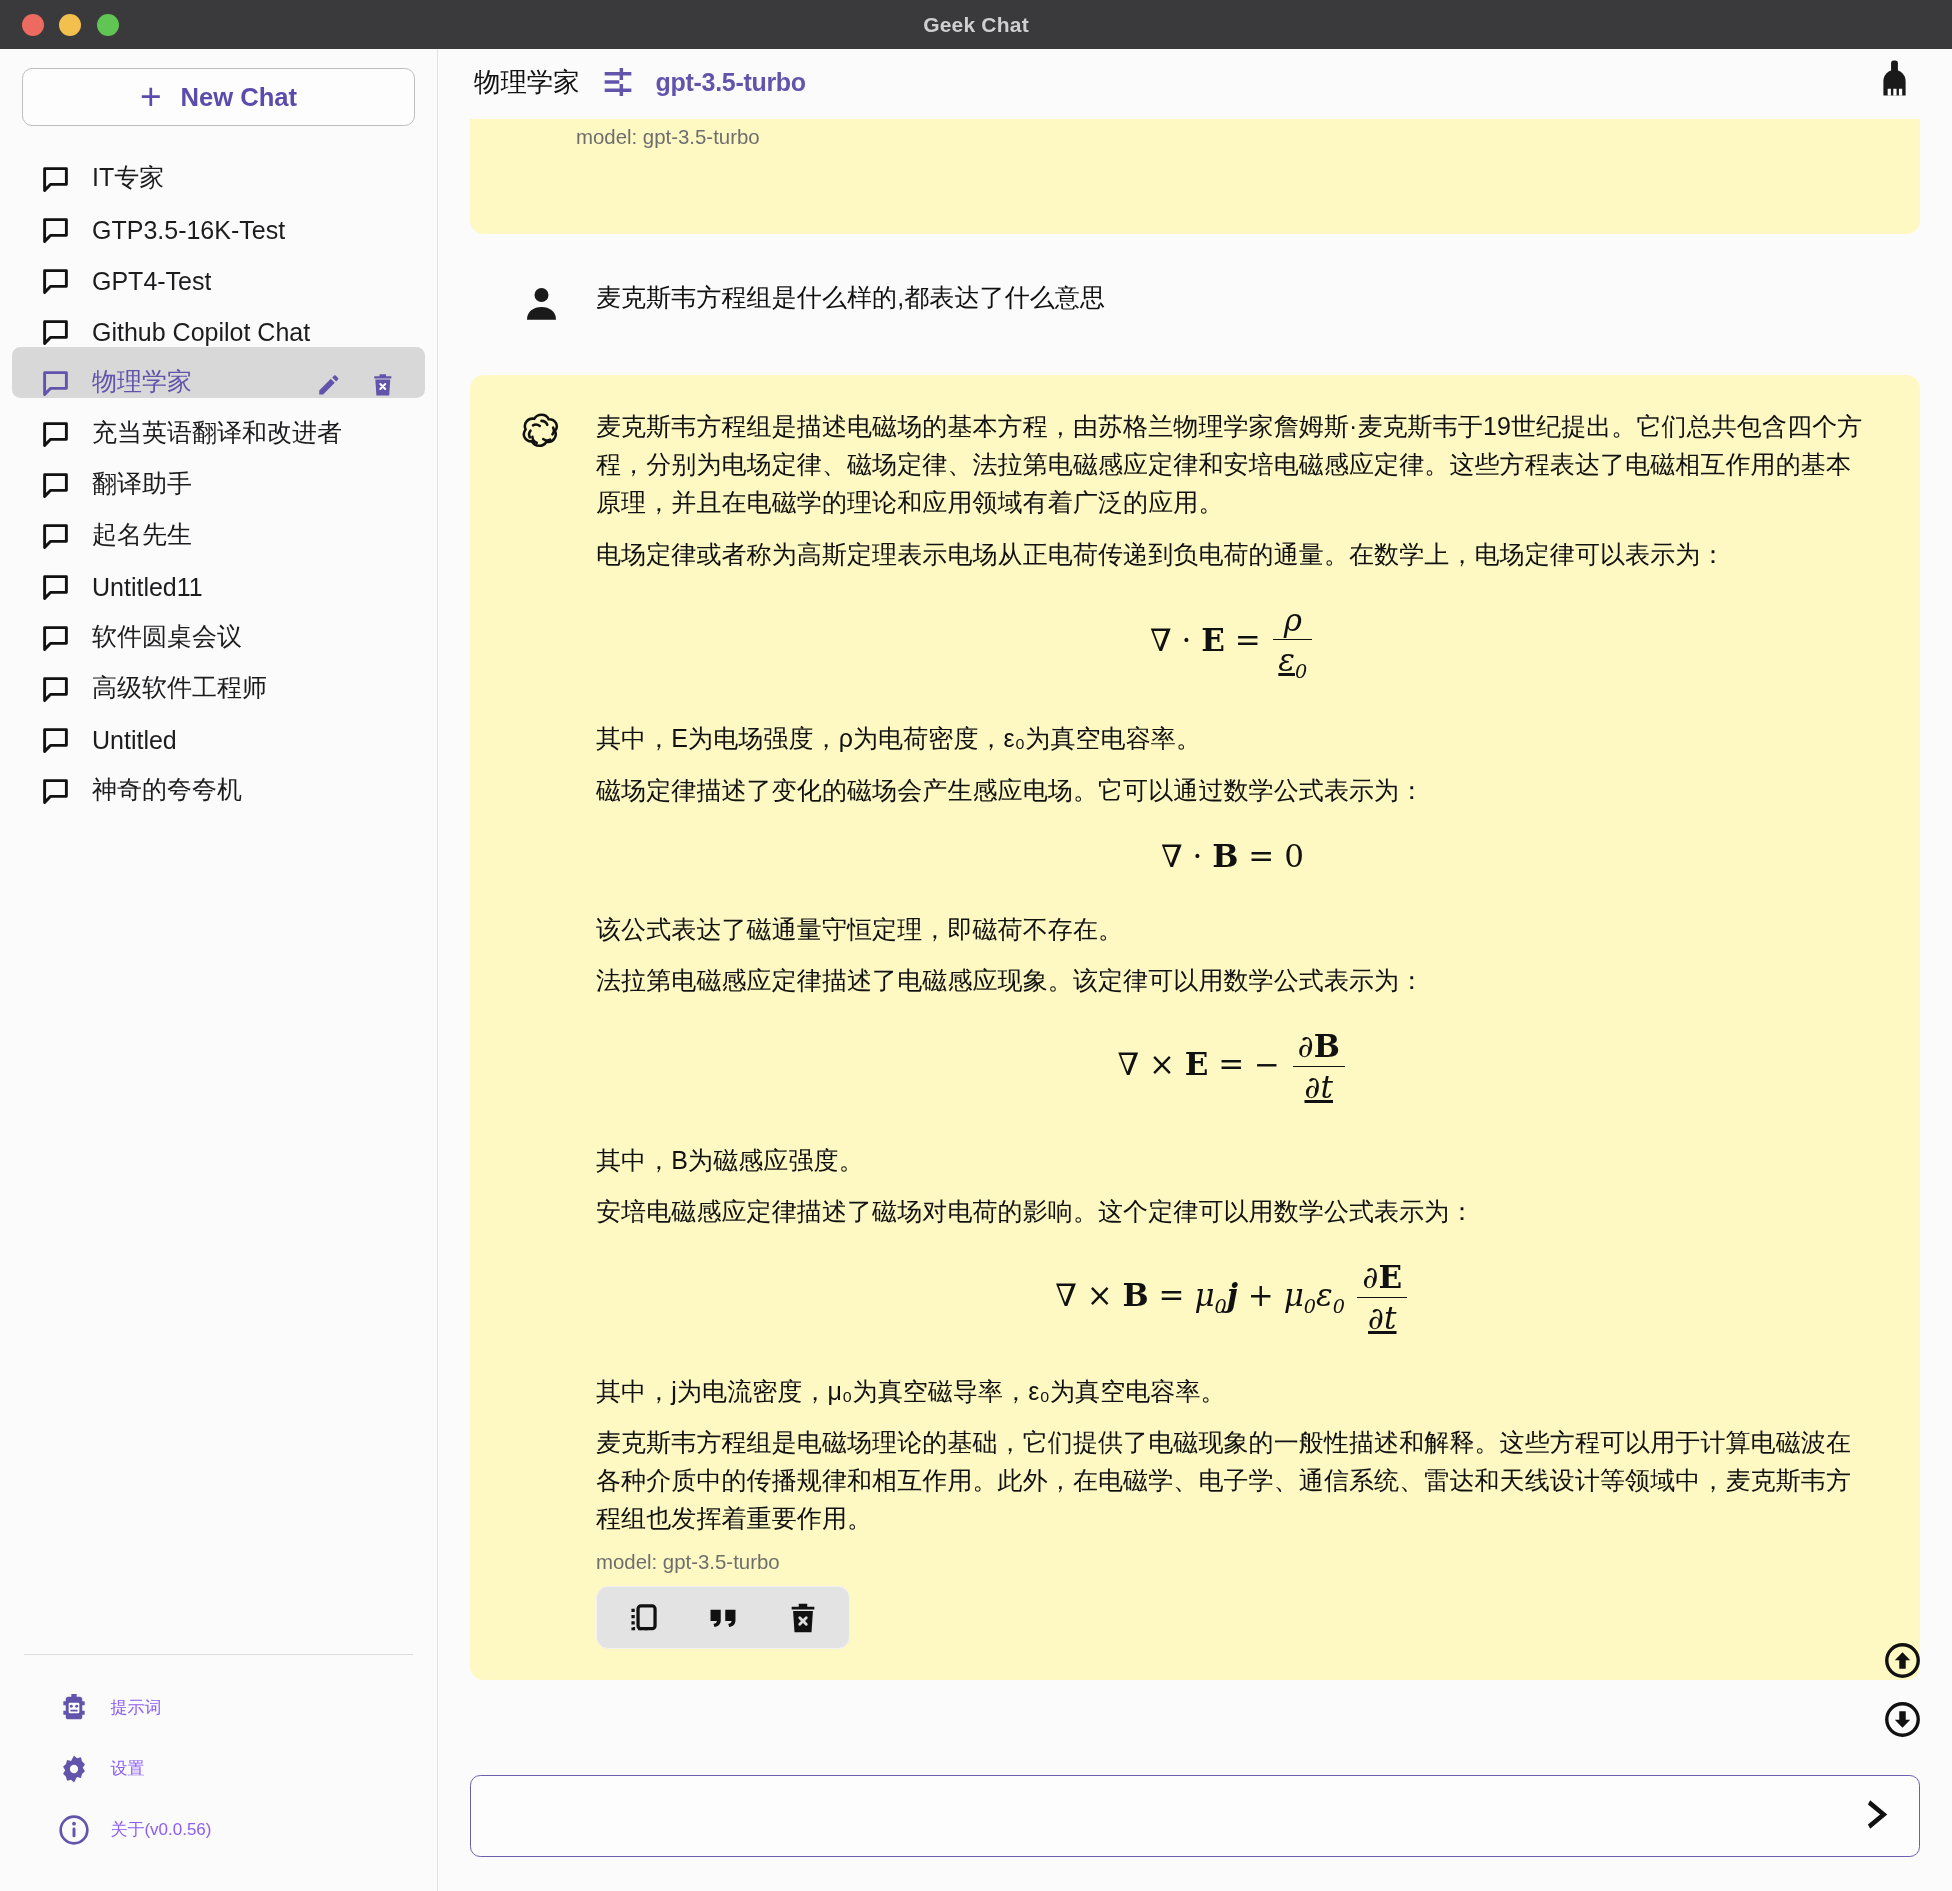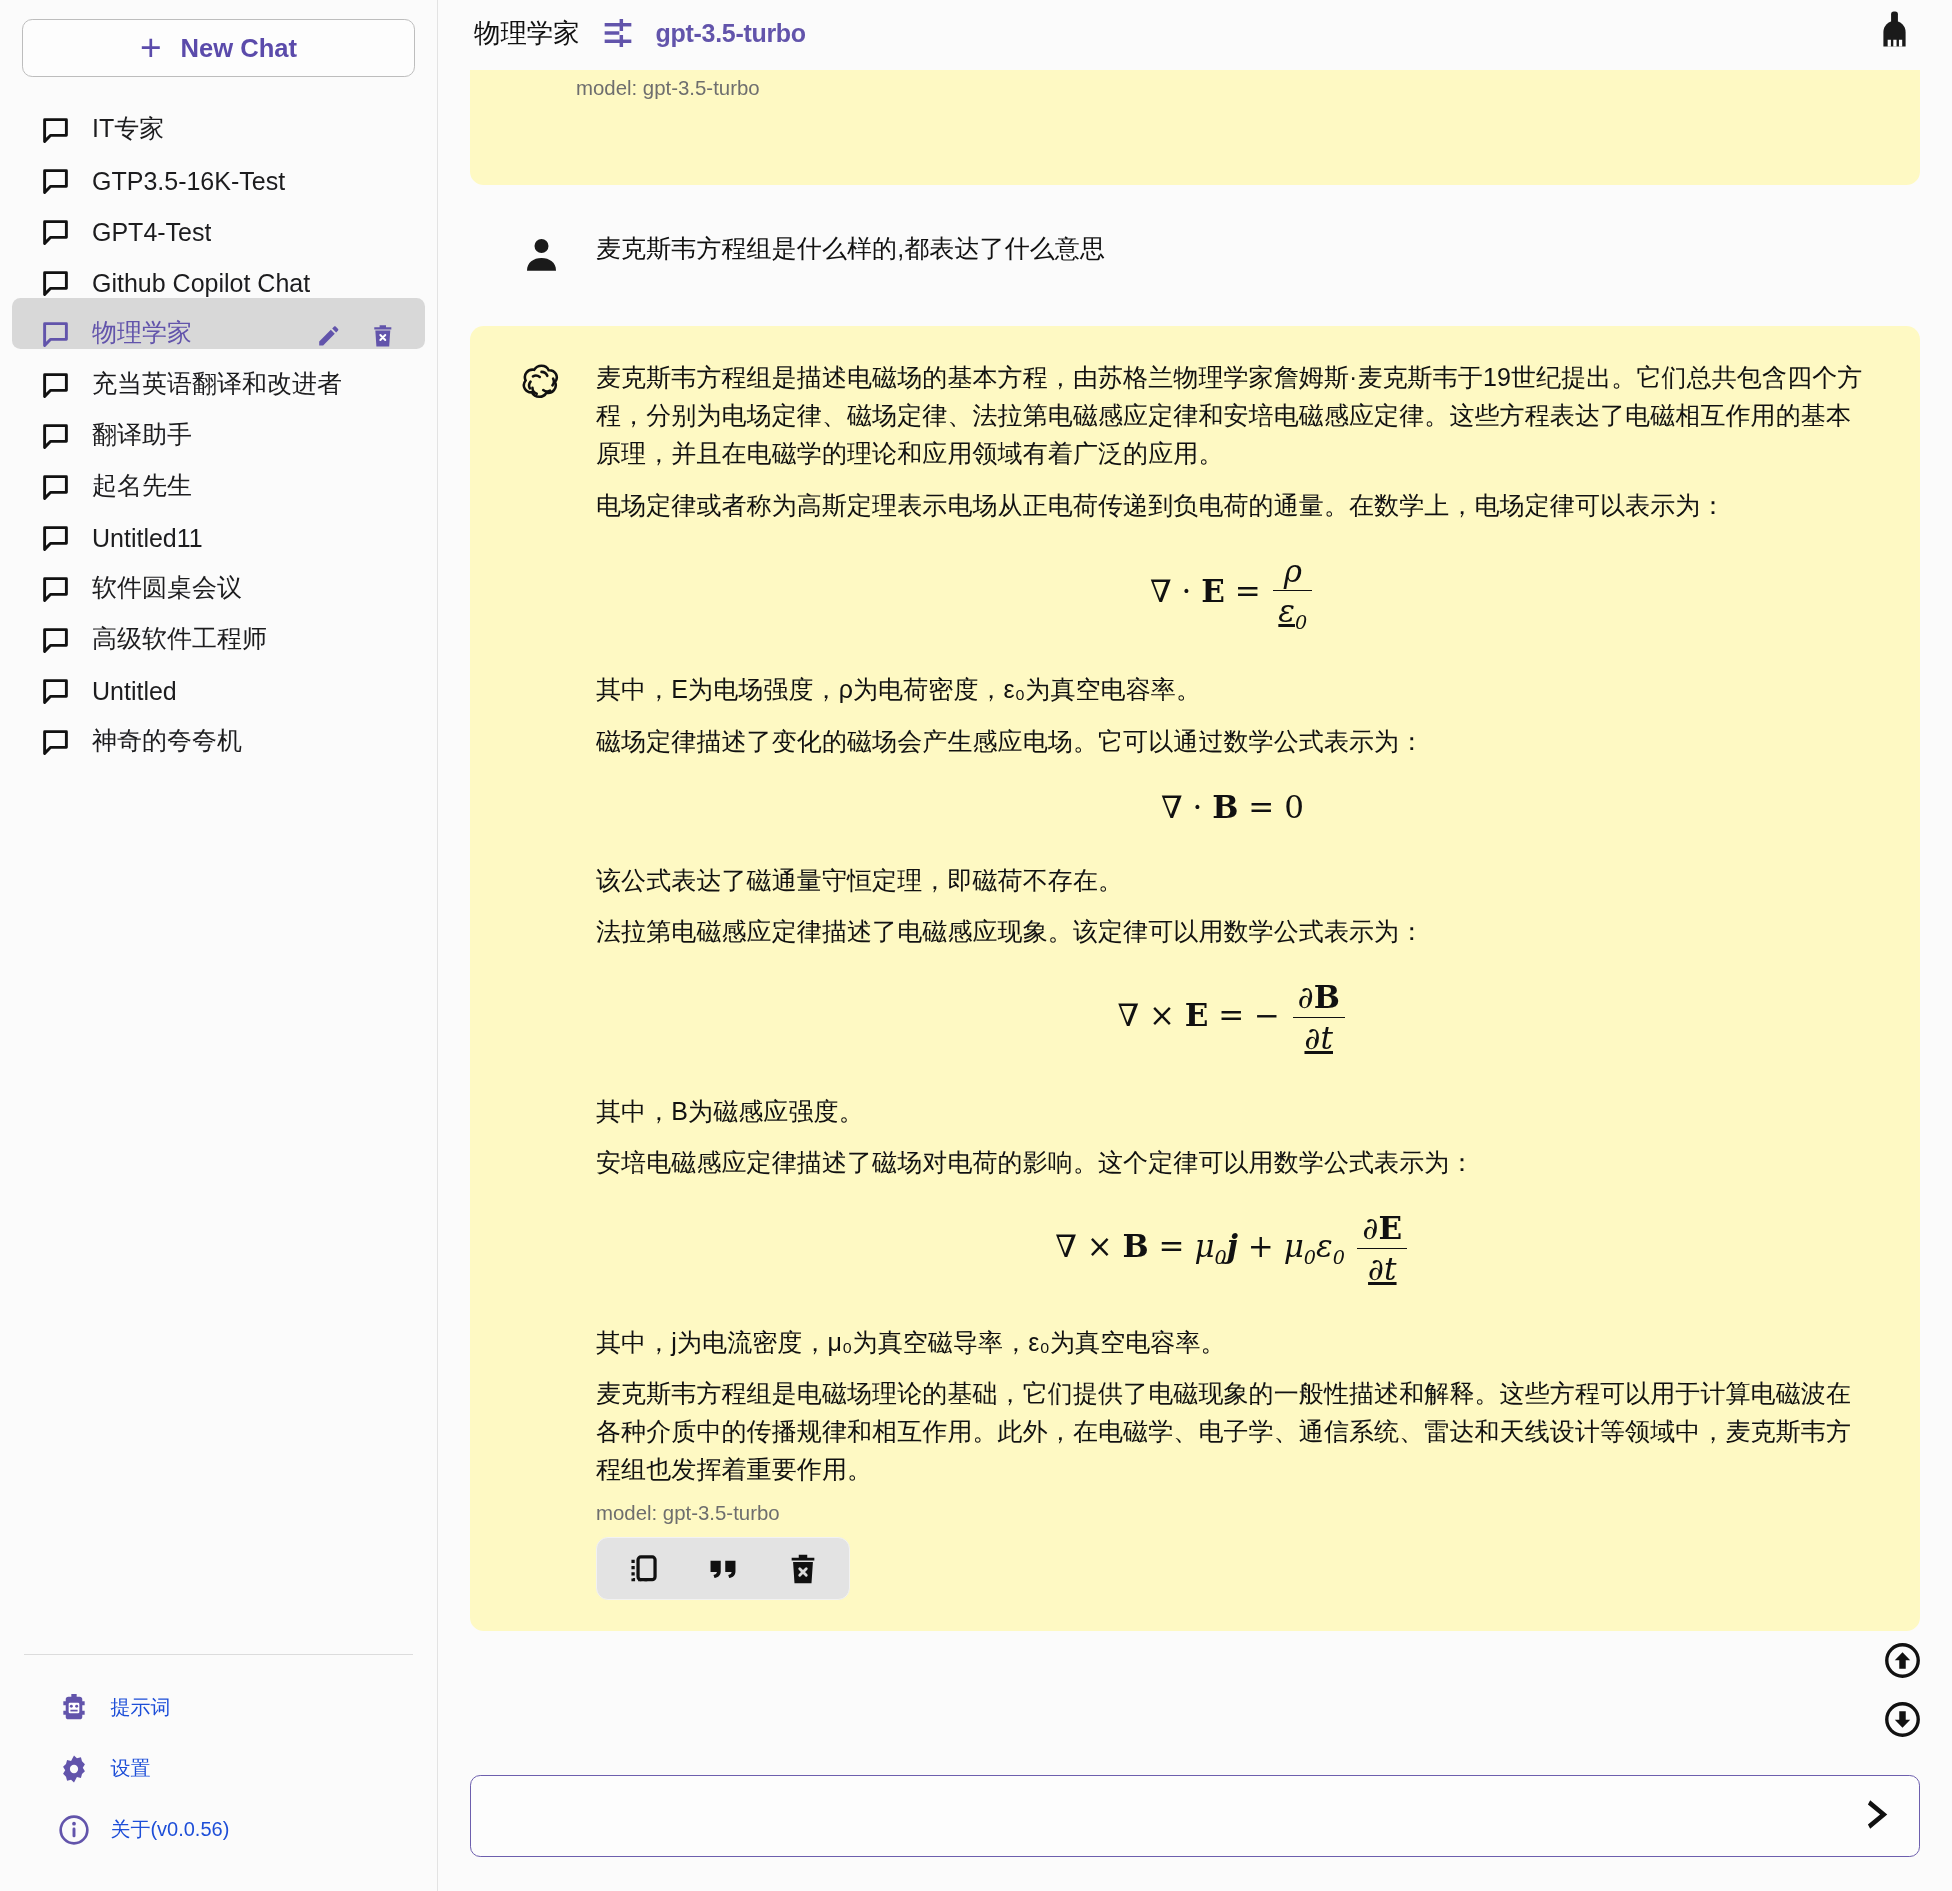--- a/index.html
+++ b/index.html
@@ -69,21 +69,21 @@
   .chatrow.sel .tlabel { color: #6254ab; }
   .bubble-ico { width: 29px; height: 29px; flex: 0 0 29px; }
   .rowactions { margin-left: auto; display: flex; gap: 29px; padding-right: 10.2px; }
   .rowactions svg { width: 25.6px; height: 25.6px; }
 
   .side-footer { border-top: 1.7px solid #dcdcdc; margin: 0 24px; padding: 22px 0 31px 0; }
   .footrow {
     height: 61px; display: flex; align-items: center;
     gap: 20.4px; padding-left: 34px; cursor: pointer;
   }
-  .footrow .flabel { font-size: 20px; color: #1d4ed8; }
+  .footrow .flabel { font-size: 17px; color: #8b5cf6; }
   .footrow svg { width: 32px; height: 32px; flex: 0 0 32px; }
 
   
   .main { flex: 1 1 auto; display: flex; flex-direction: column; min-width: 0; background:#fbfbfb; }
   .mainhead {
     height: 51px; flex: 0 0 51px;
     display: flex; align-items: center; gap: 22px;
     padding: 15.3px 36px 0 36px;
     position: relative;
   }
@@ -142,20 +142,28 @@
     color: #111; height: 60px; padding-top: 17px;
   }
   .sendbtn { cursor: pointer; padding-left: 15.3px; }
   .sendbtn svg { width: 39px; height: 39px; }
 </style>
 </head>
 <body>
 
 <div class="window">
 
+  <div class="titlebar">
+    <div class="traffic">
+      <div class="dot red"></div>
+      <div class="dot yellow"></div>
+      <div class="dot green"></div>
+    </div>
+    <div class="win-title">Geek Chat</div>
+  </div>
 
   <div class="body">
 
     <div class="sidebar">
 
       <div class="newchat">
         <span class="plus">+</span>
         <span class="lbl">New Chat</span>
       </div>
 

